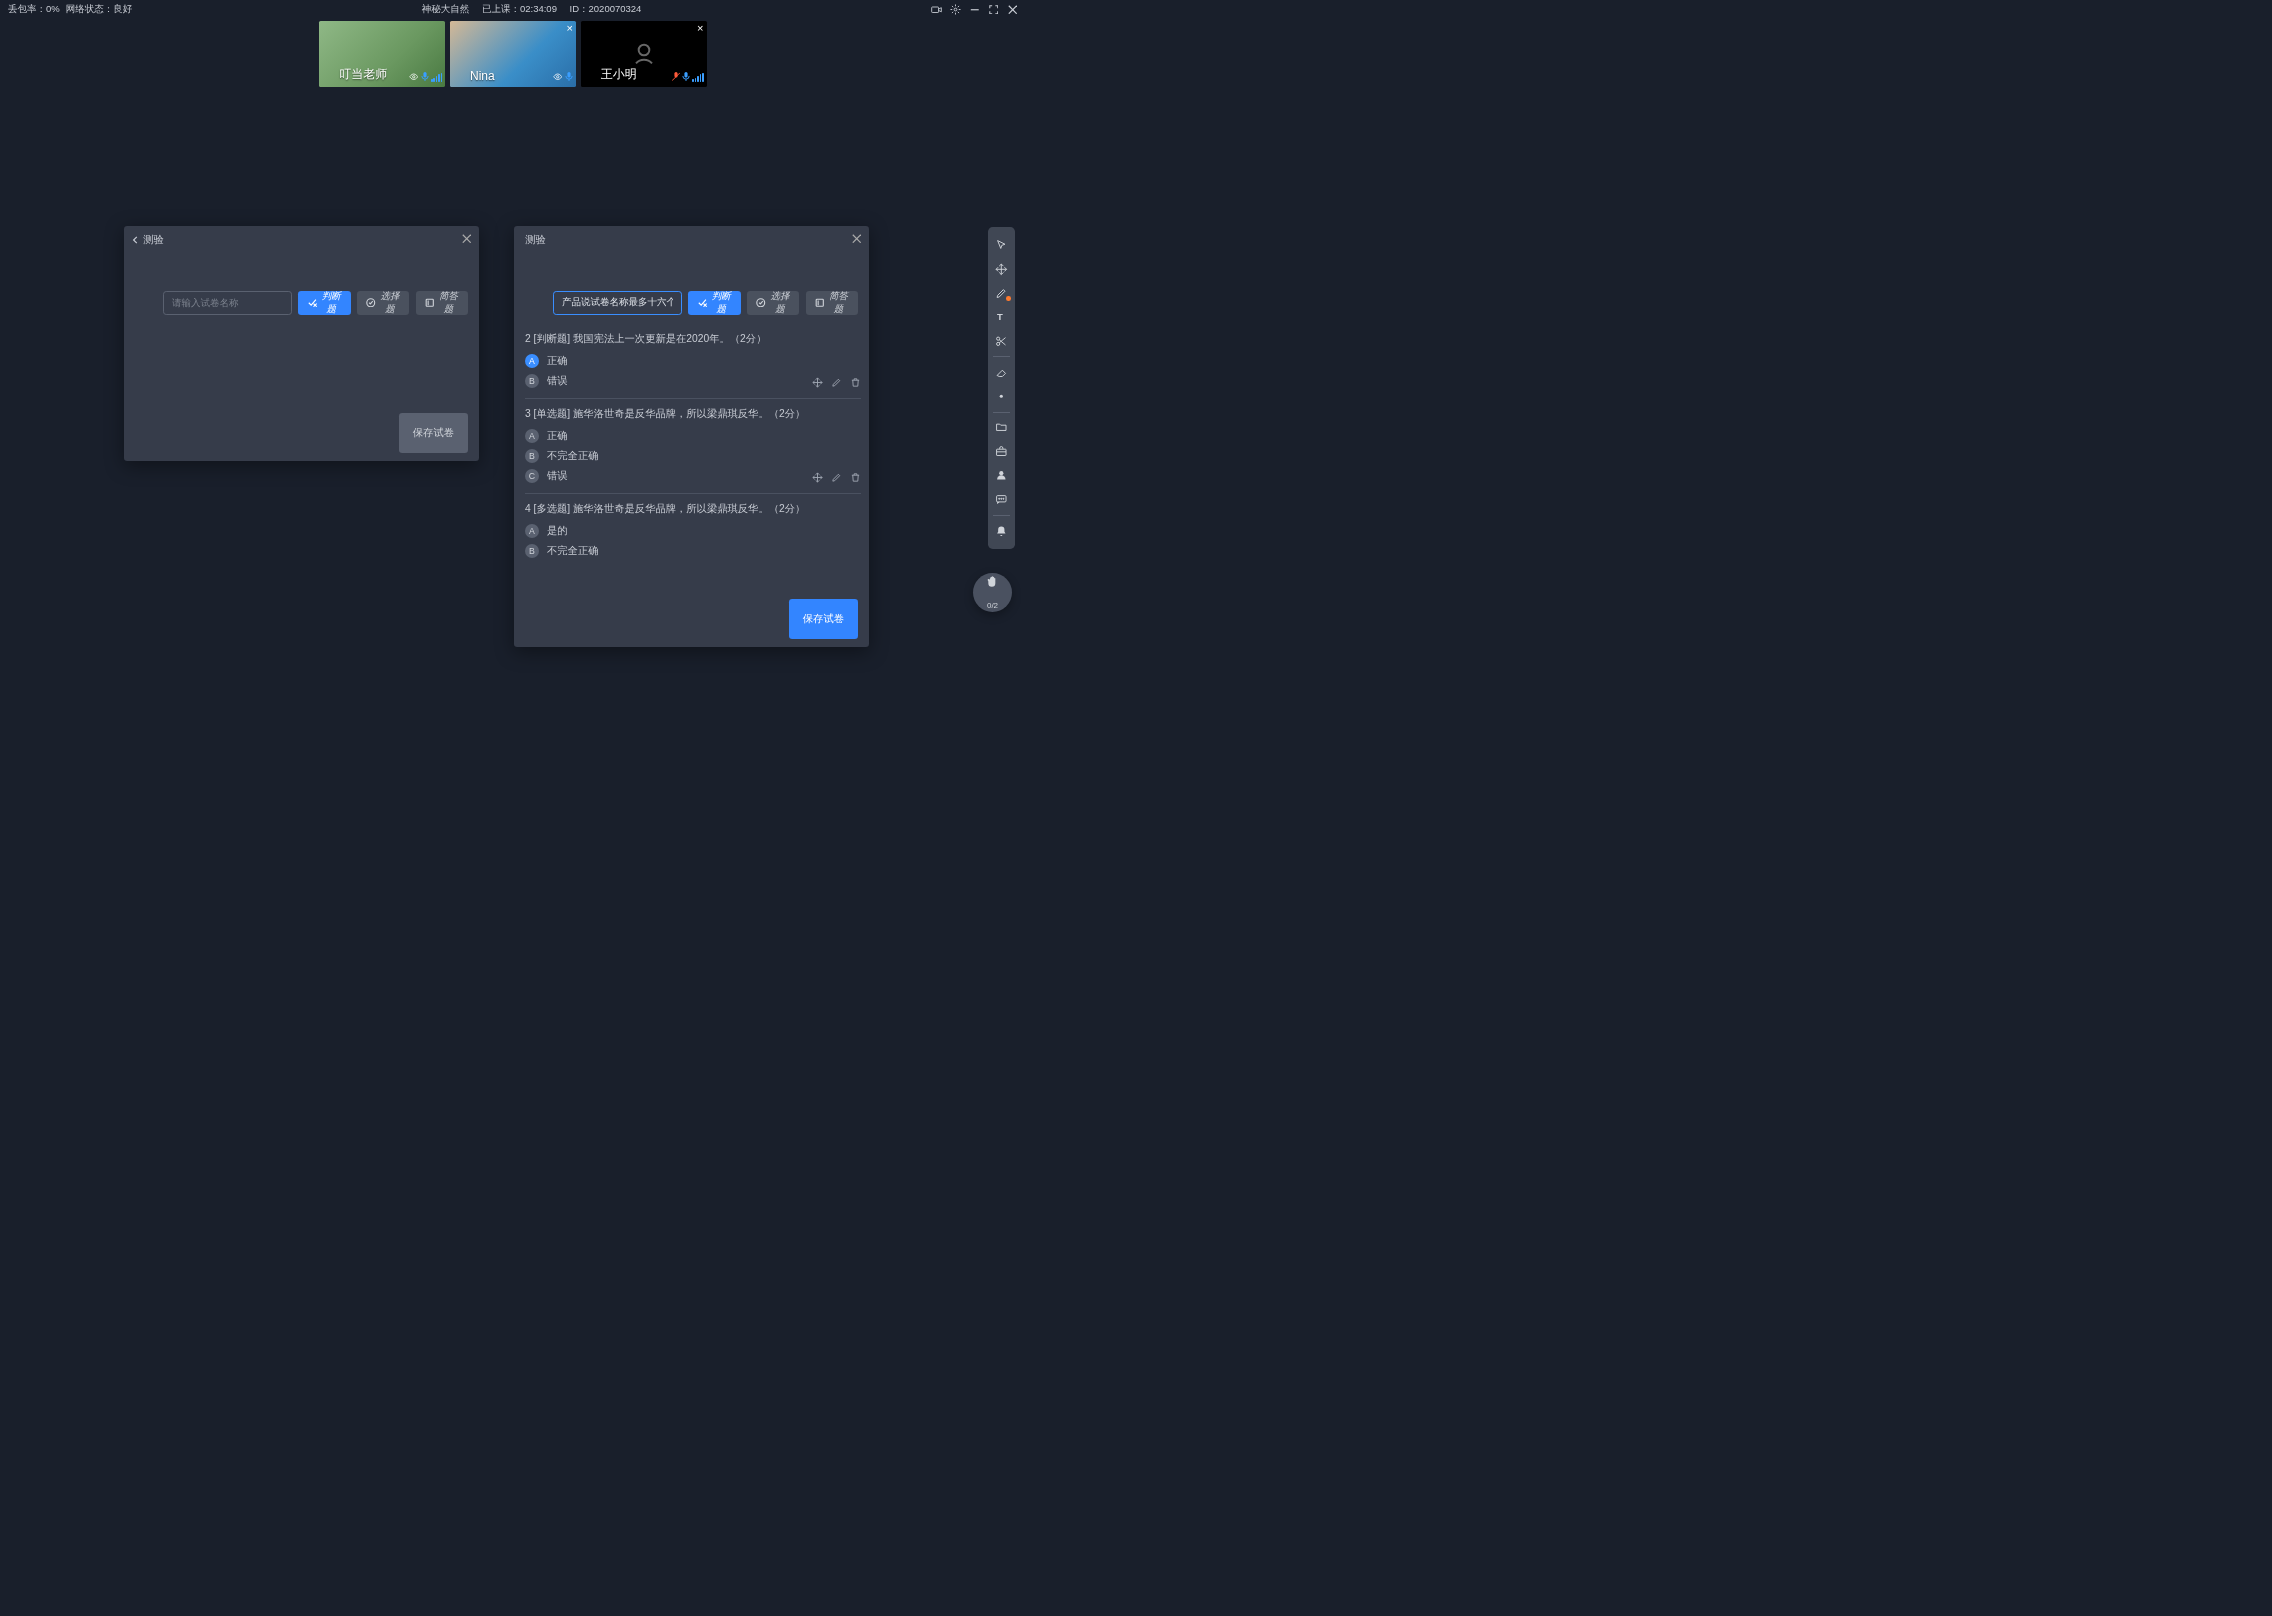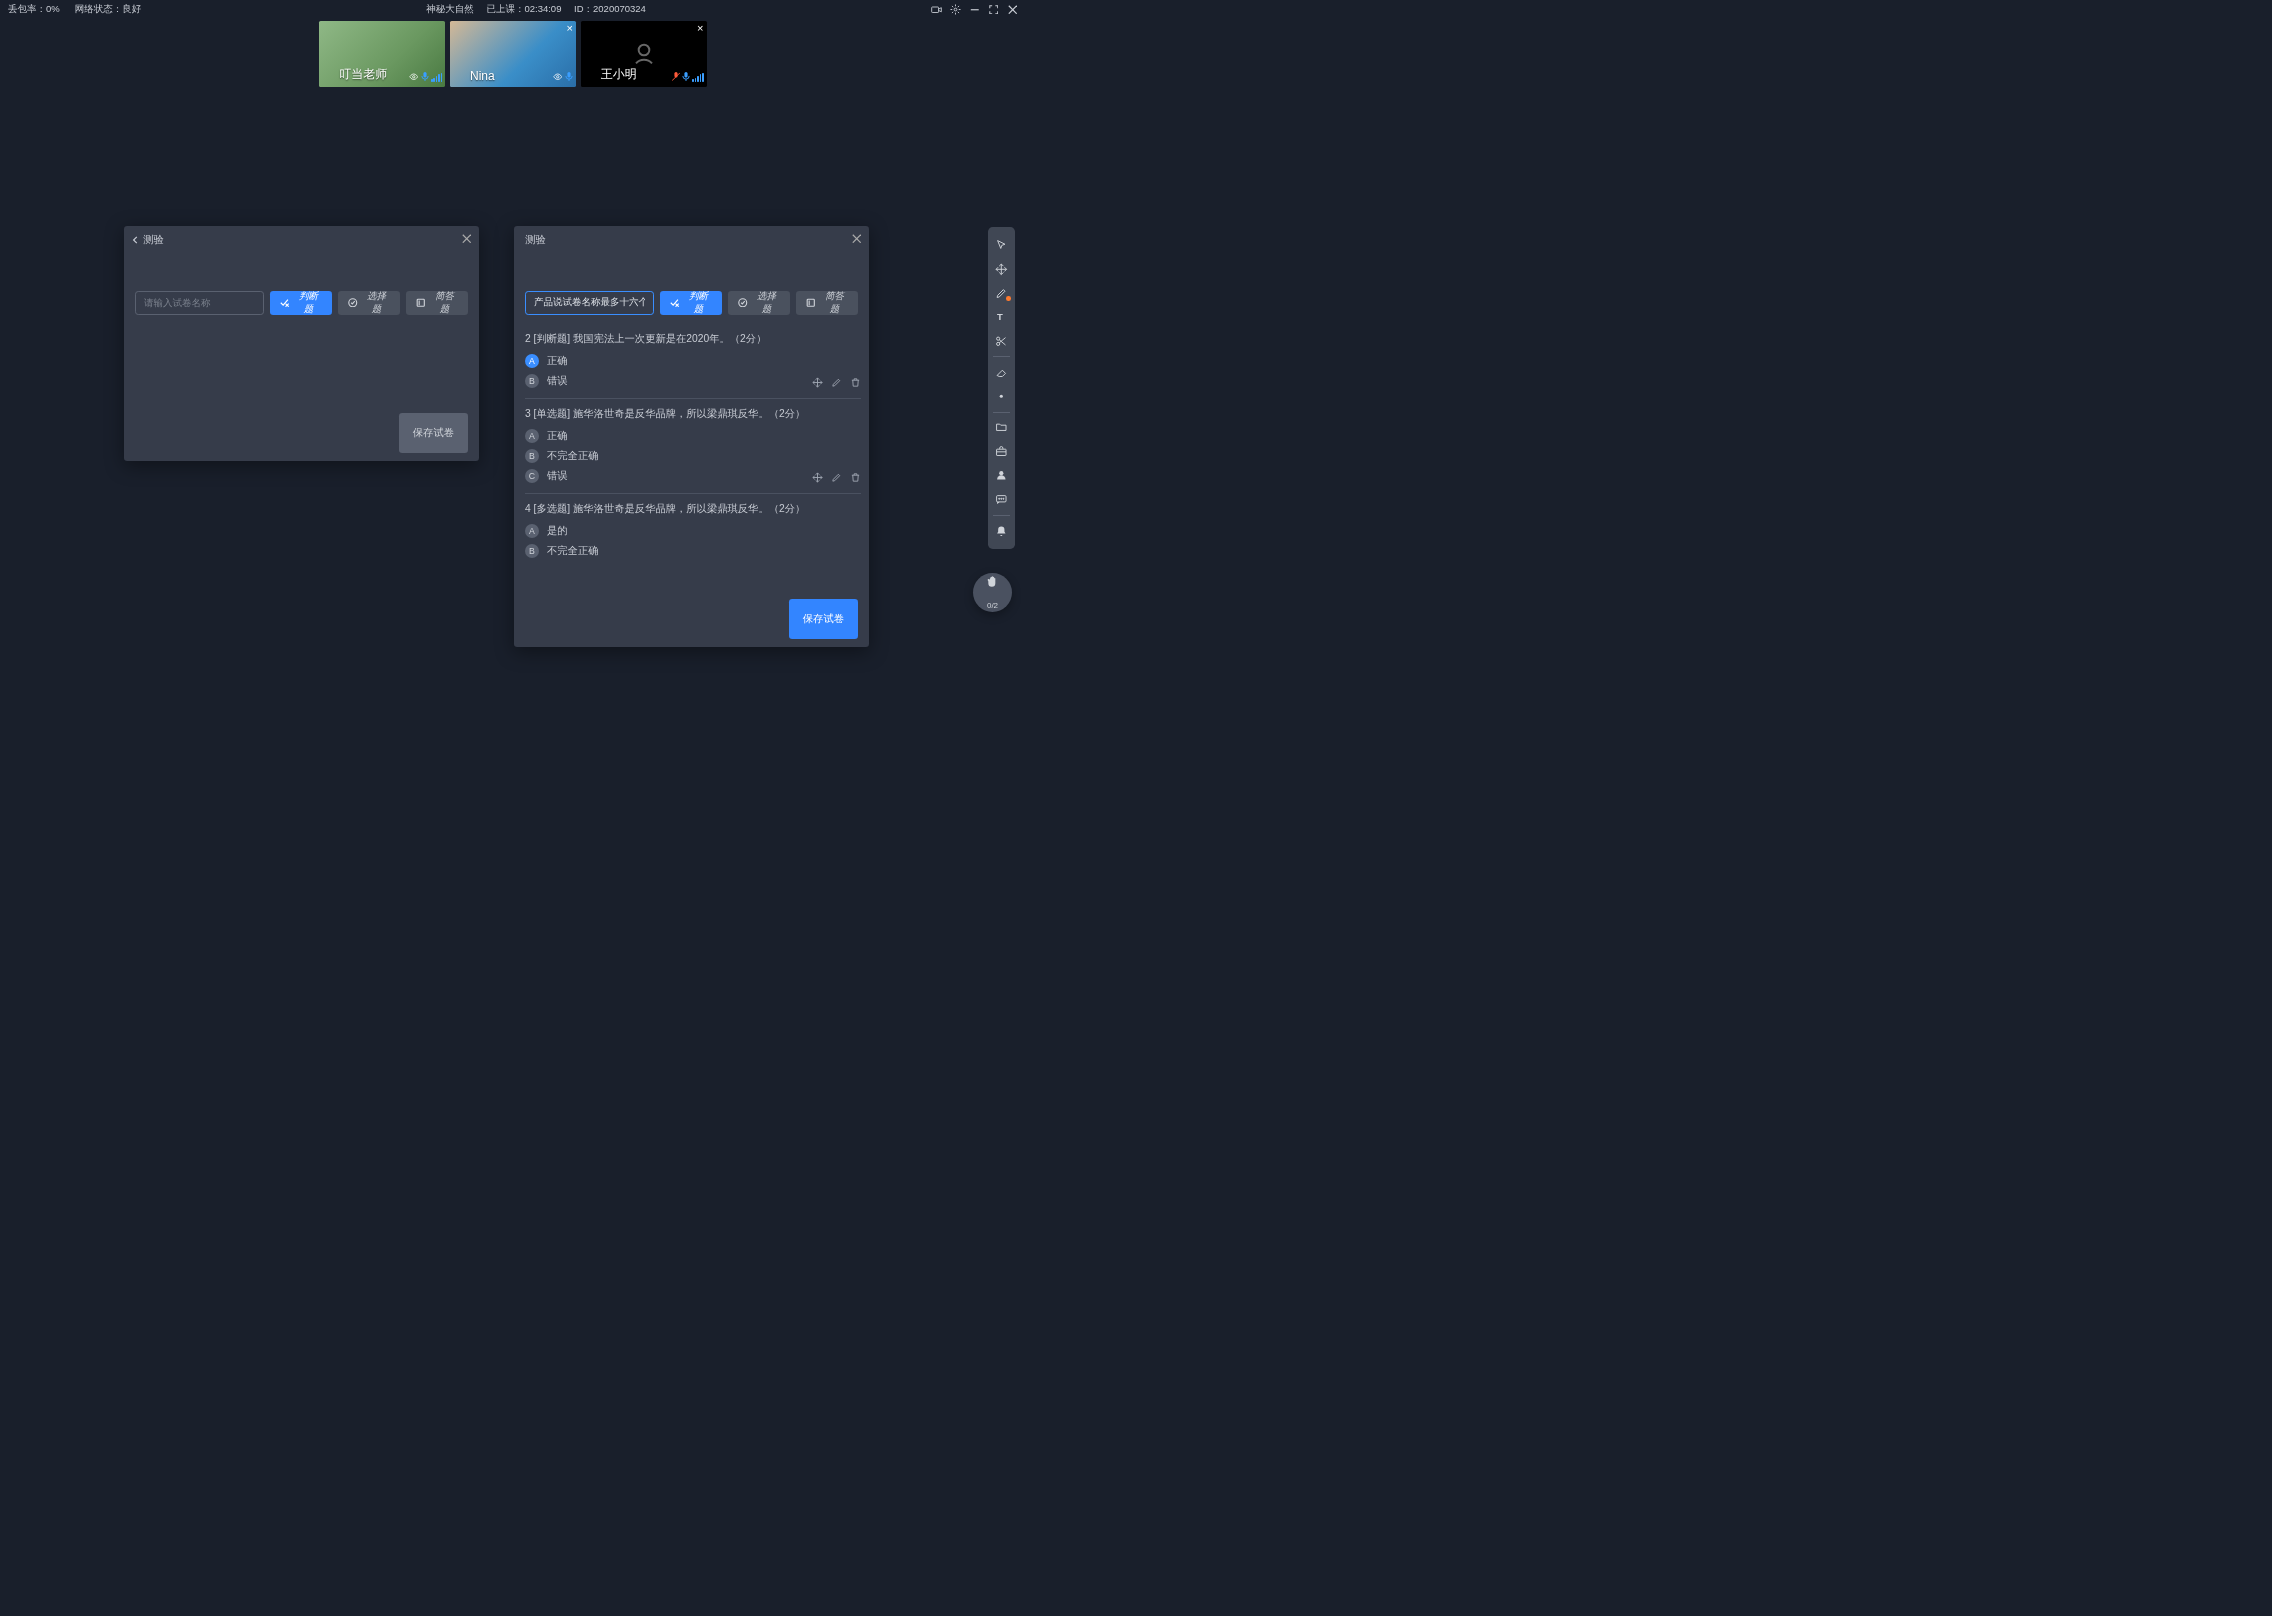--- a/index.html
+++ b/index.html
@@ -15,21 +15,21 @@
 }
 
 .topbar {
   height: 19px;
   display: flex;
   align-items: center;
   padding: 0 8px;
   color: #c8ccd4;
   font-size: 9.5px;
 }
-.topbar .left { display: flex; gap: 15px; }
+.topbar .left { display: flex; gap: 6px; }
 .topbar .center { flex: 1; display: flex; justify-content: center; gap: 12.6px; }
 .topbar .right { display: flex; gap: 8px; align-items: center; }
 .winbtn { width: 11px; height: 11px; cursor: pointer; display: flex; align-items: center; justify-content: center; }
 
 
 .video-row {
   height: 69px;
   display: flex;
   justify-content: center;
   gap: 4.7px;
@@ -134,20 +134,21 @@
   padding: 8px 11px;
   display: flex;
   justify-content: flex-end;
 }
 
 
 .quiz-toolbar {
   display: flex;
   gap: 6.3px;
   margin-bottom: 9.5px;
+  margin-left: 28px;
 }
 .name-input {
   height: 24px;
   background: transparent;
   border: 0.8px solid #5a6170;
   border-radius: 3.2px;
   padding: 0 8px;
   color: #c8ccd4;
   font-size: 9.5px;
 }

